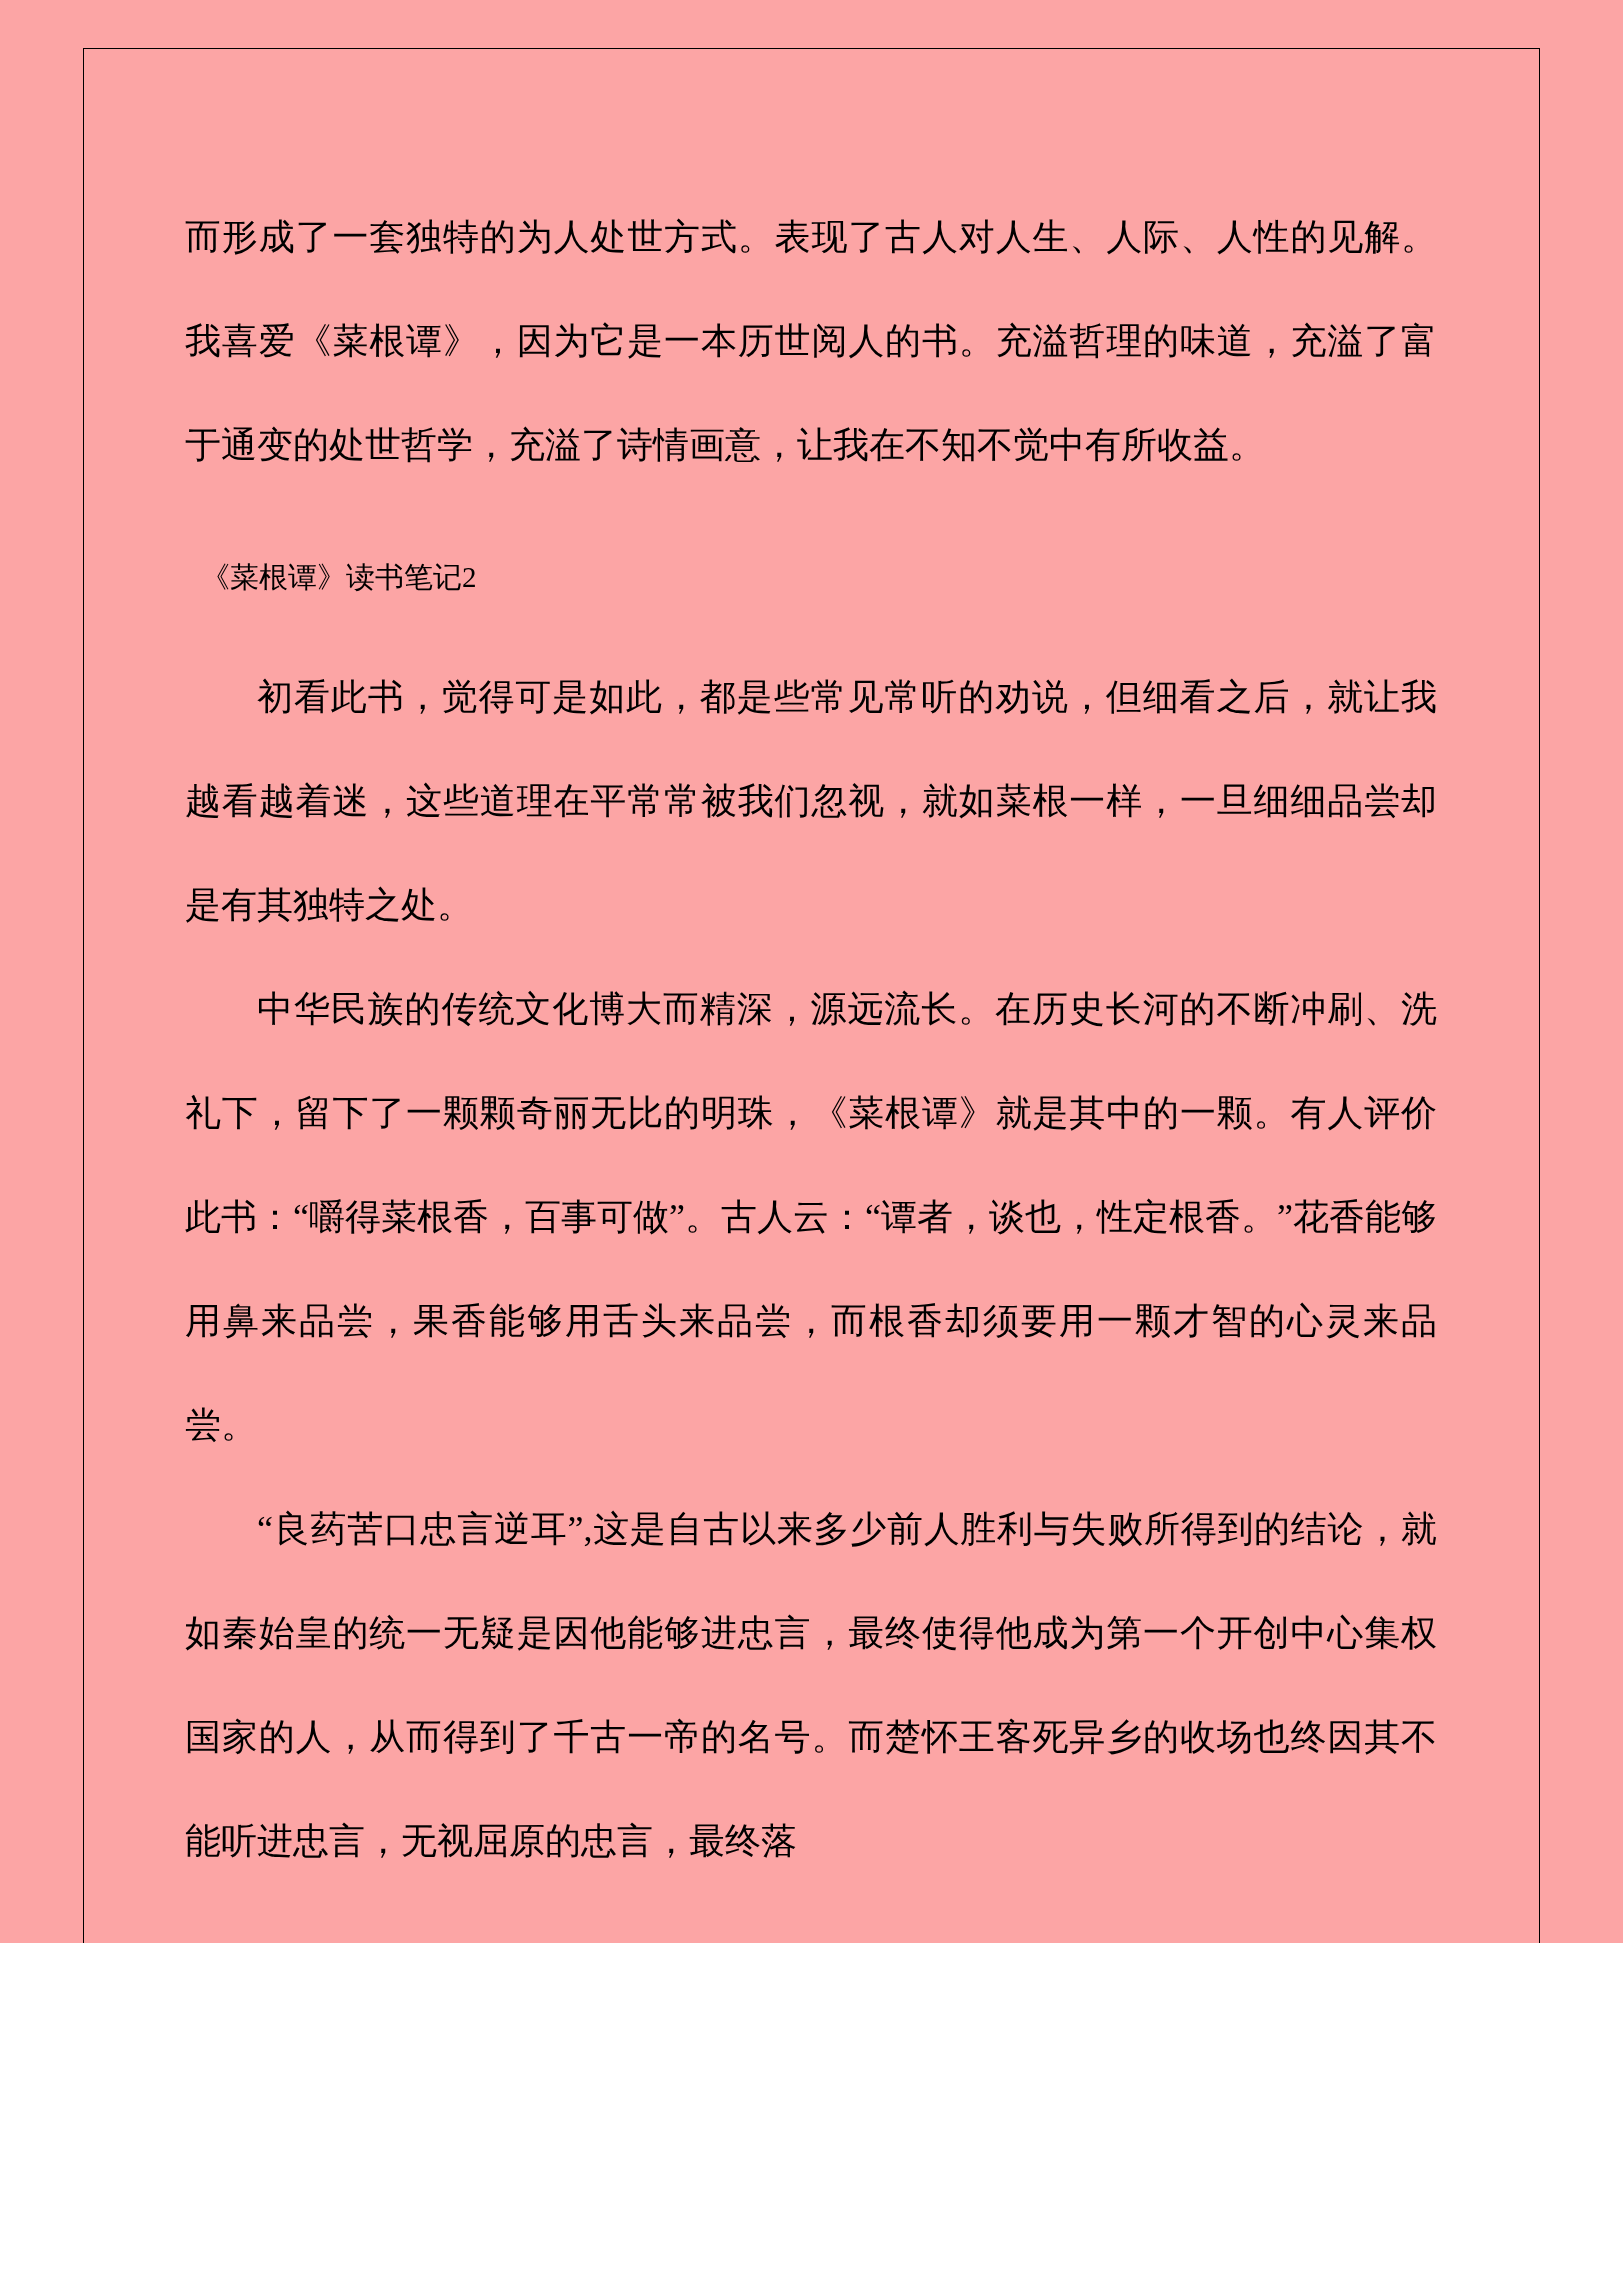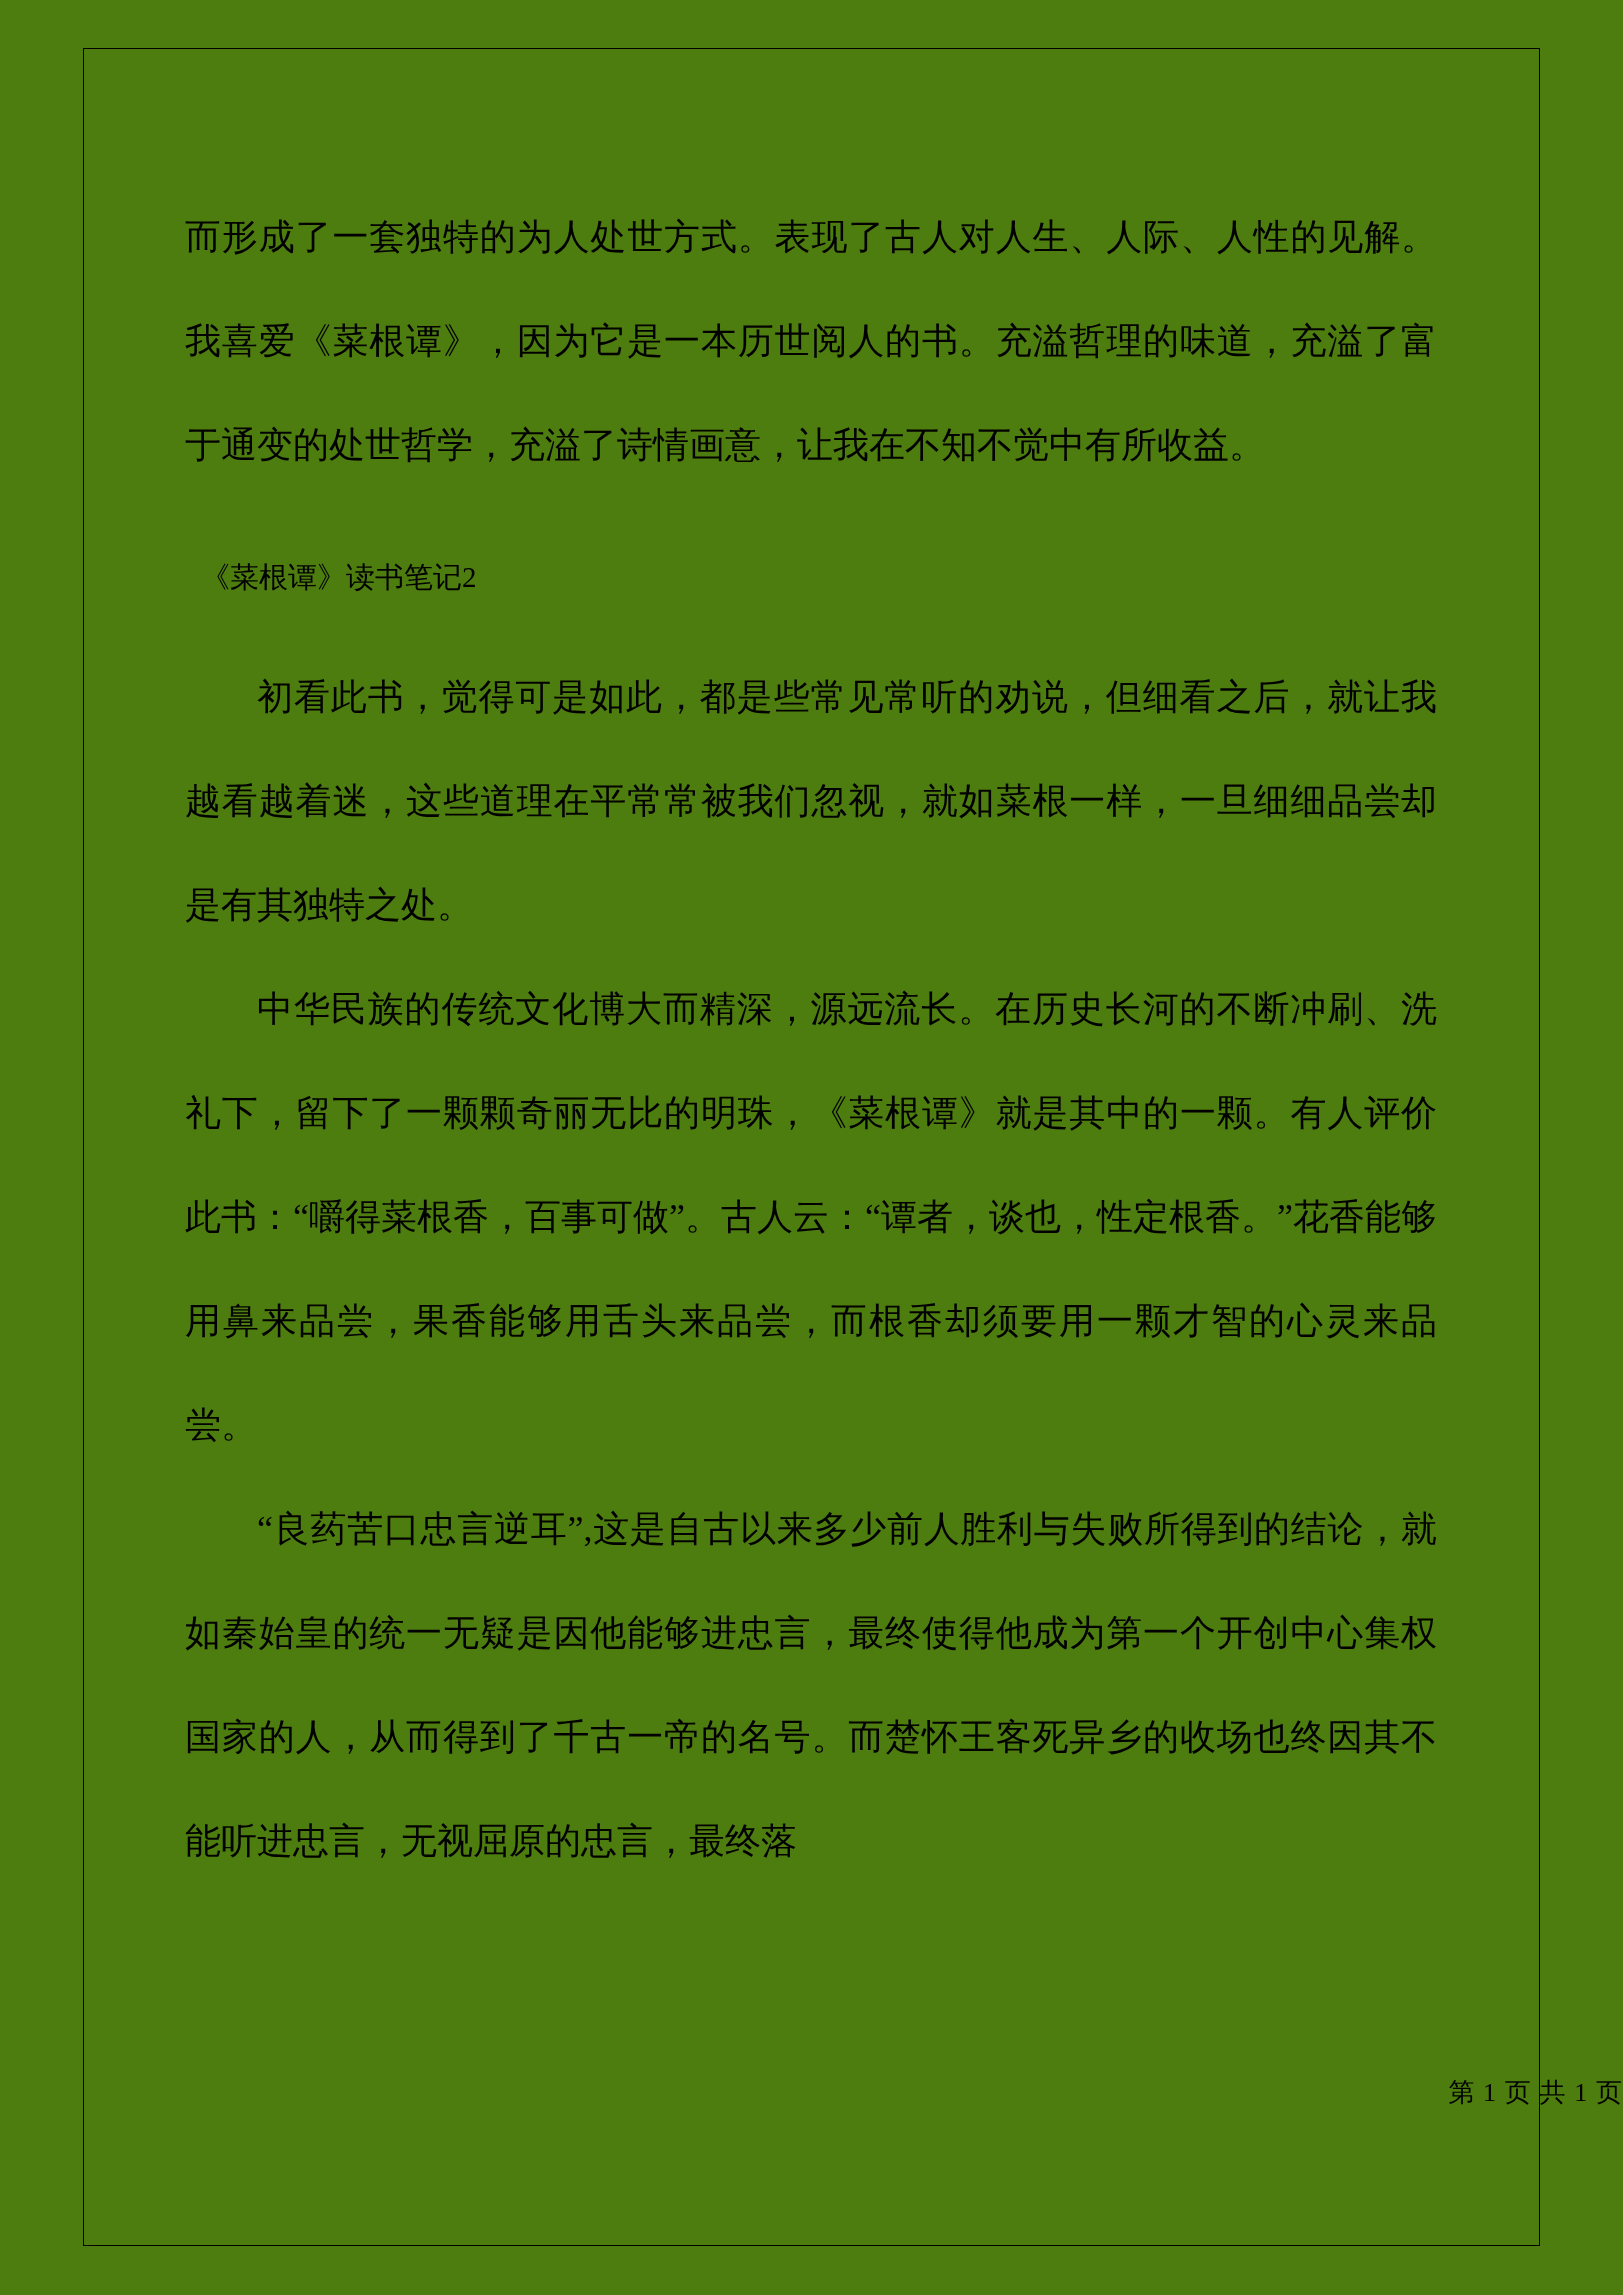--- a/index.html
+++ b/index.html
@@ -6,22 +6,22 @@
     margin: 0;
     padding: 0;
     background: #ffffff;
   }
   body {
     font-family: "Liberation Serif", "DejaVu Serif", serif;
   }
   .page {
     position: relative;
     width: 1623px;
-    height: 2295px;
-    background: #4d7c0f;
+    height: 1943px;
+    background: #fca5a5;
     box-sizing: border-box;
   }
   .page-border {
     position: absolute;
     left: 83px;
     top: 48px;
     width: 1457px;
     height: 2198px;
     border: 1.7px solid #000000;
     box-sizing: border-box;

